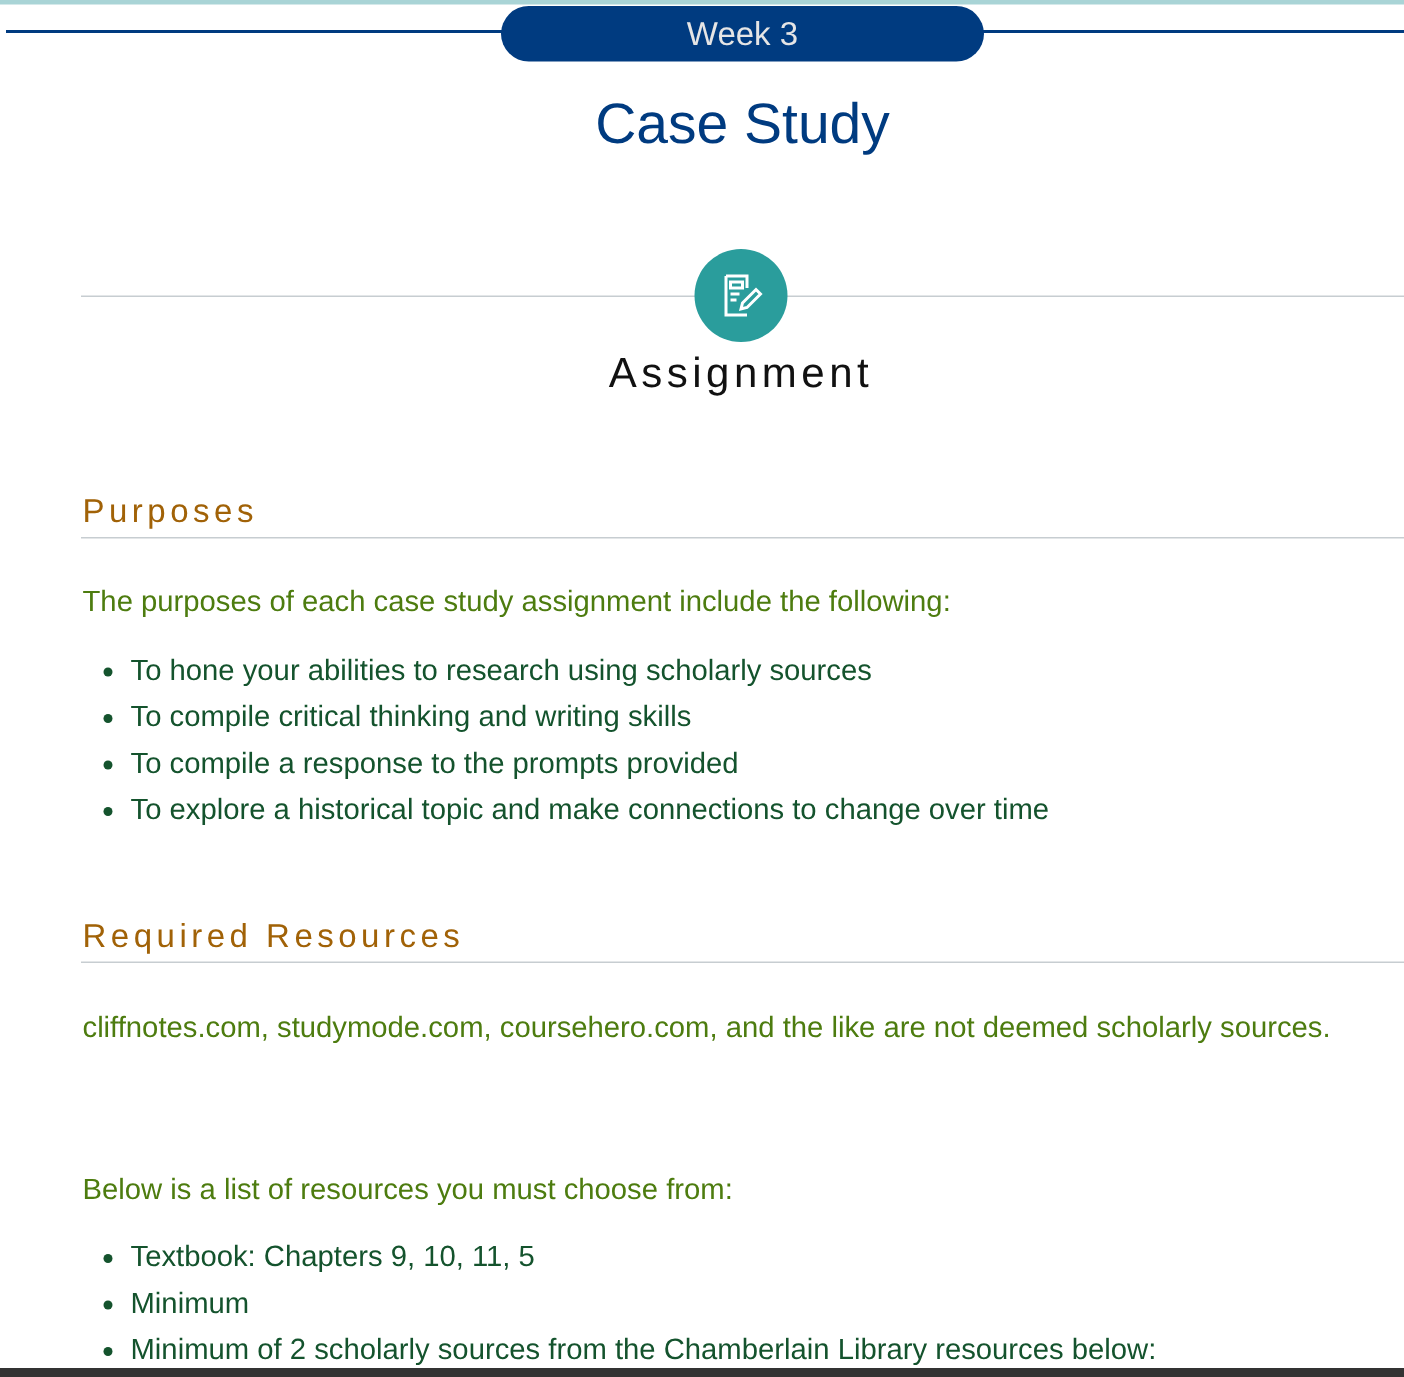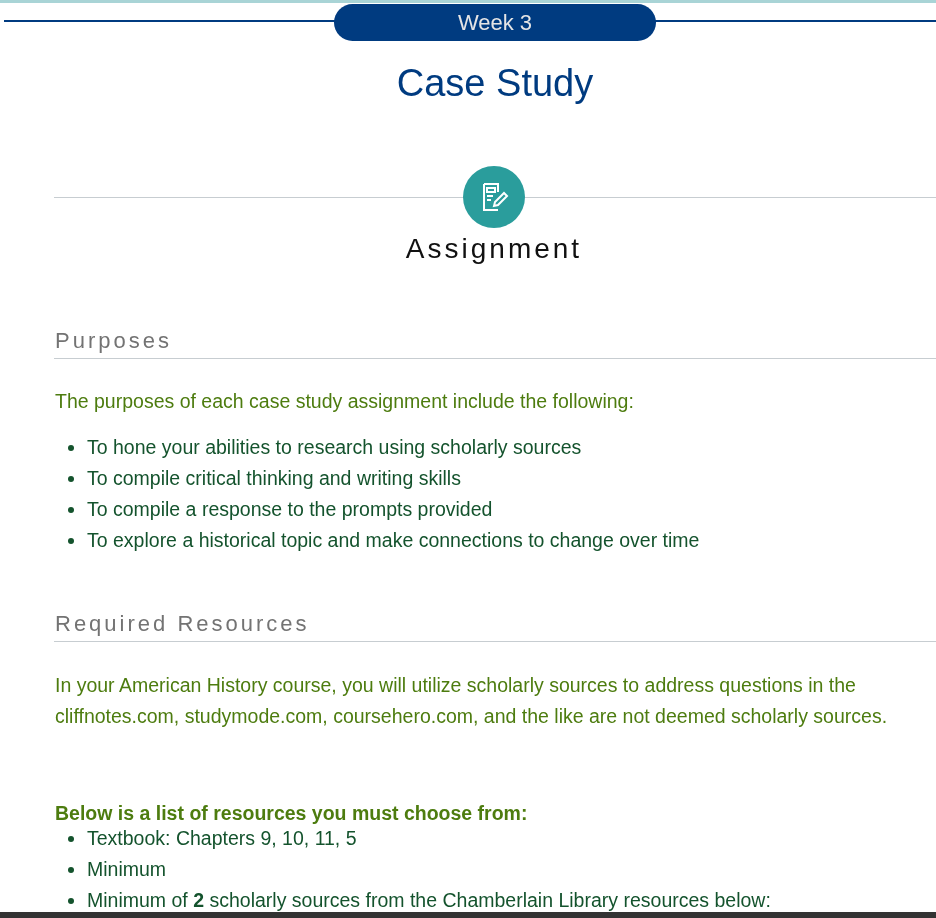--- a/index.html
+++ b/index.html
@@ -23,32 +23,32 @@
   .divider-top { position: absolute; left: 54px; top: 197px; width: 882px; height: 1px; background: #c7cdd1; }
   .icon-circle {
     position: absolute; left: 463px; top: 166px; width: 62px; height: 62px;
     border-radius: 50%; background: #2a9d9c; display: flex; align-items: center; justify-content: center;
   }
   .assign-title {
     position: absolute; left: 0; width: 988px; top: 233px; text-align: center;
     font-size: 28px; letter-spacing: 3px; color: #111;
   }
   .section-h {
-    position: absolute; left: 55px; font-size: 22px; letter-spacing: 3px; color: #737373;
+    position: absolute; left: 55px; font-size: 22px; letter-spacing: 3px; color: #a16207;
   }
   .section-rule { position: absolute; left: 54px; width: 882px; height: 1px; background: #c7cdd1; }
   .para {
     position: absolute; left: 55px; font-size: 19.5px; line-height: 31px; color: #4d7c0f;
   }
   ul.bullets {
     position: absolute; left: 55px; margin: 0; padding: 0 0 0 32px;
     font-size: 19.5px; line-height: 31px; color: #14532d;
   }
   ul.bullets li { padding-left: 0; }
-  .bold { font-weight: bold; margin-top: 20px; }
+  .bold { font-weight: normal; }
   .bottom-bar { position: absolute; left: 0; top: 912px; width: 936px; height: 6px; background: #333; }
 </style>
 </head>
 <body>
 
 <div class="top-strip"></div>
 <div class="week-line left"></div>
 <div class="week-line right"></div>
 <div class="week-pill">Week 3</div>
 
@@ -73,21 +73,20 @@
 <ul class="bullets" style="top:432px">
   <li>To hone your abilities to research using scholarly sources</li>
   <li>To compile critical thinking and writing skills</li>
   <li>To compile a response to the prompts provided</li>
   <li>To explore a historical topic and make connections to change over time</li>
 </ul>
 
 <div class="section-h" style="top:611px">Required Resources</div>
 <div class="section-rule" style="top:641px"></div>
 <div class="para" style="top:670px">
-  <div>In your American History course, you will utilize scholarly sources to address questions in the</div>
   <div>cliffnotes.com, studymode.com, coursehero.com, and the like are not deemed scholarly sources.</div>
 </div>
 <div class="para bold" style="top:778px">Below is a list of resources you must choose from:</div>
 <ul class="bullets" style="top:823px">
   <li>Textbook: Chapters 9, 10, 11, 5</li>
   <li>Minimum</li>
   <li><span>Minimum of </span><span class="bold">2</span><span> scholarly sources from the Chamberlain Library resources below:</span></li>
 </ul>
 
 <div class="bottom-bar"></div>

